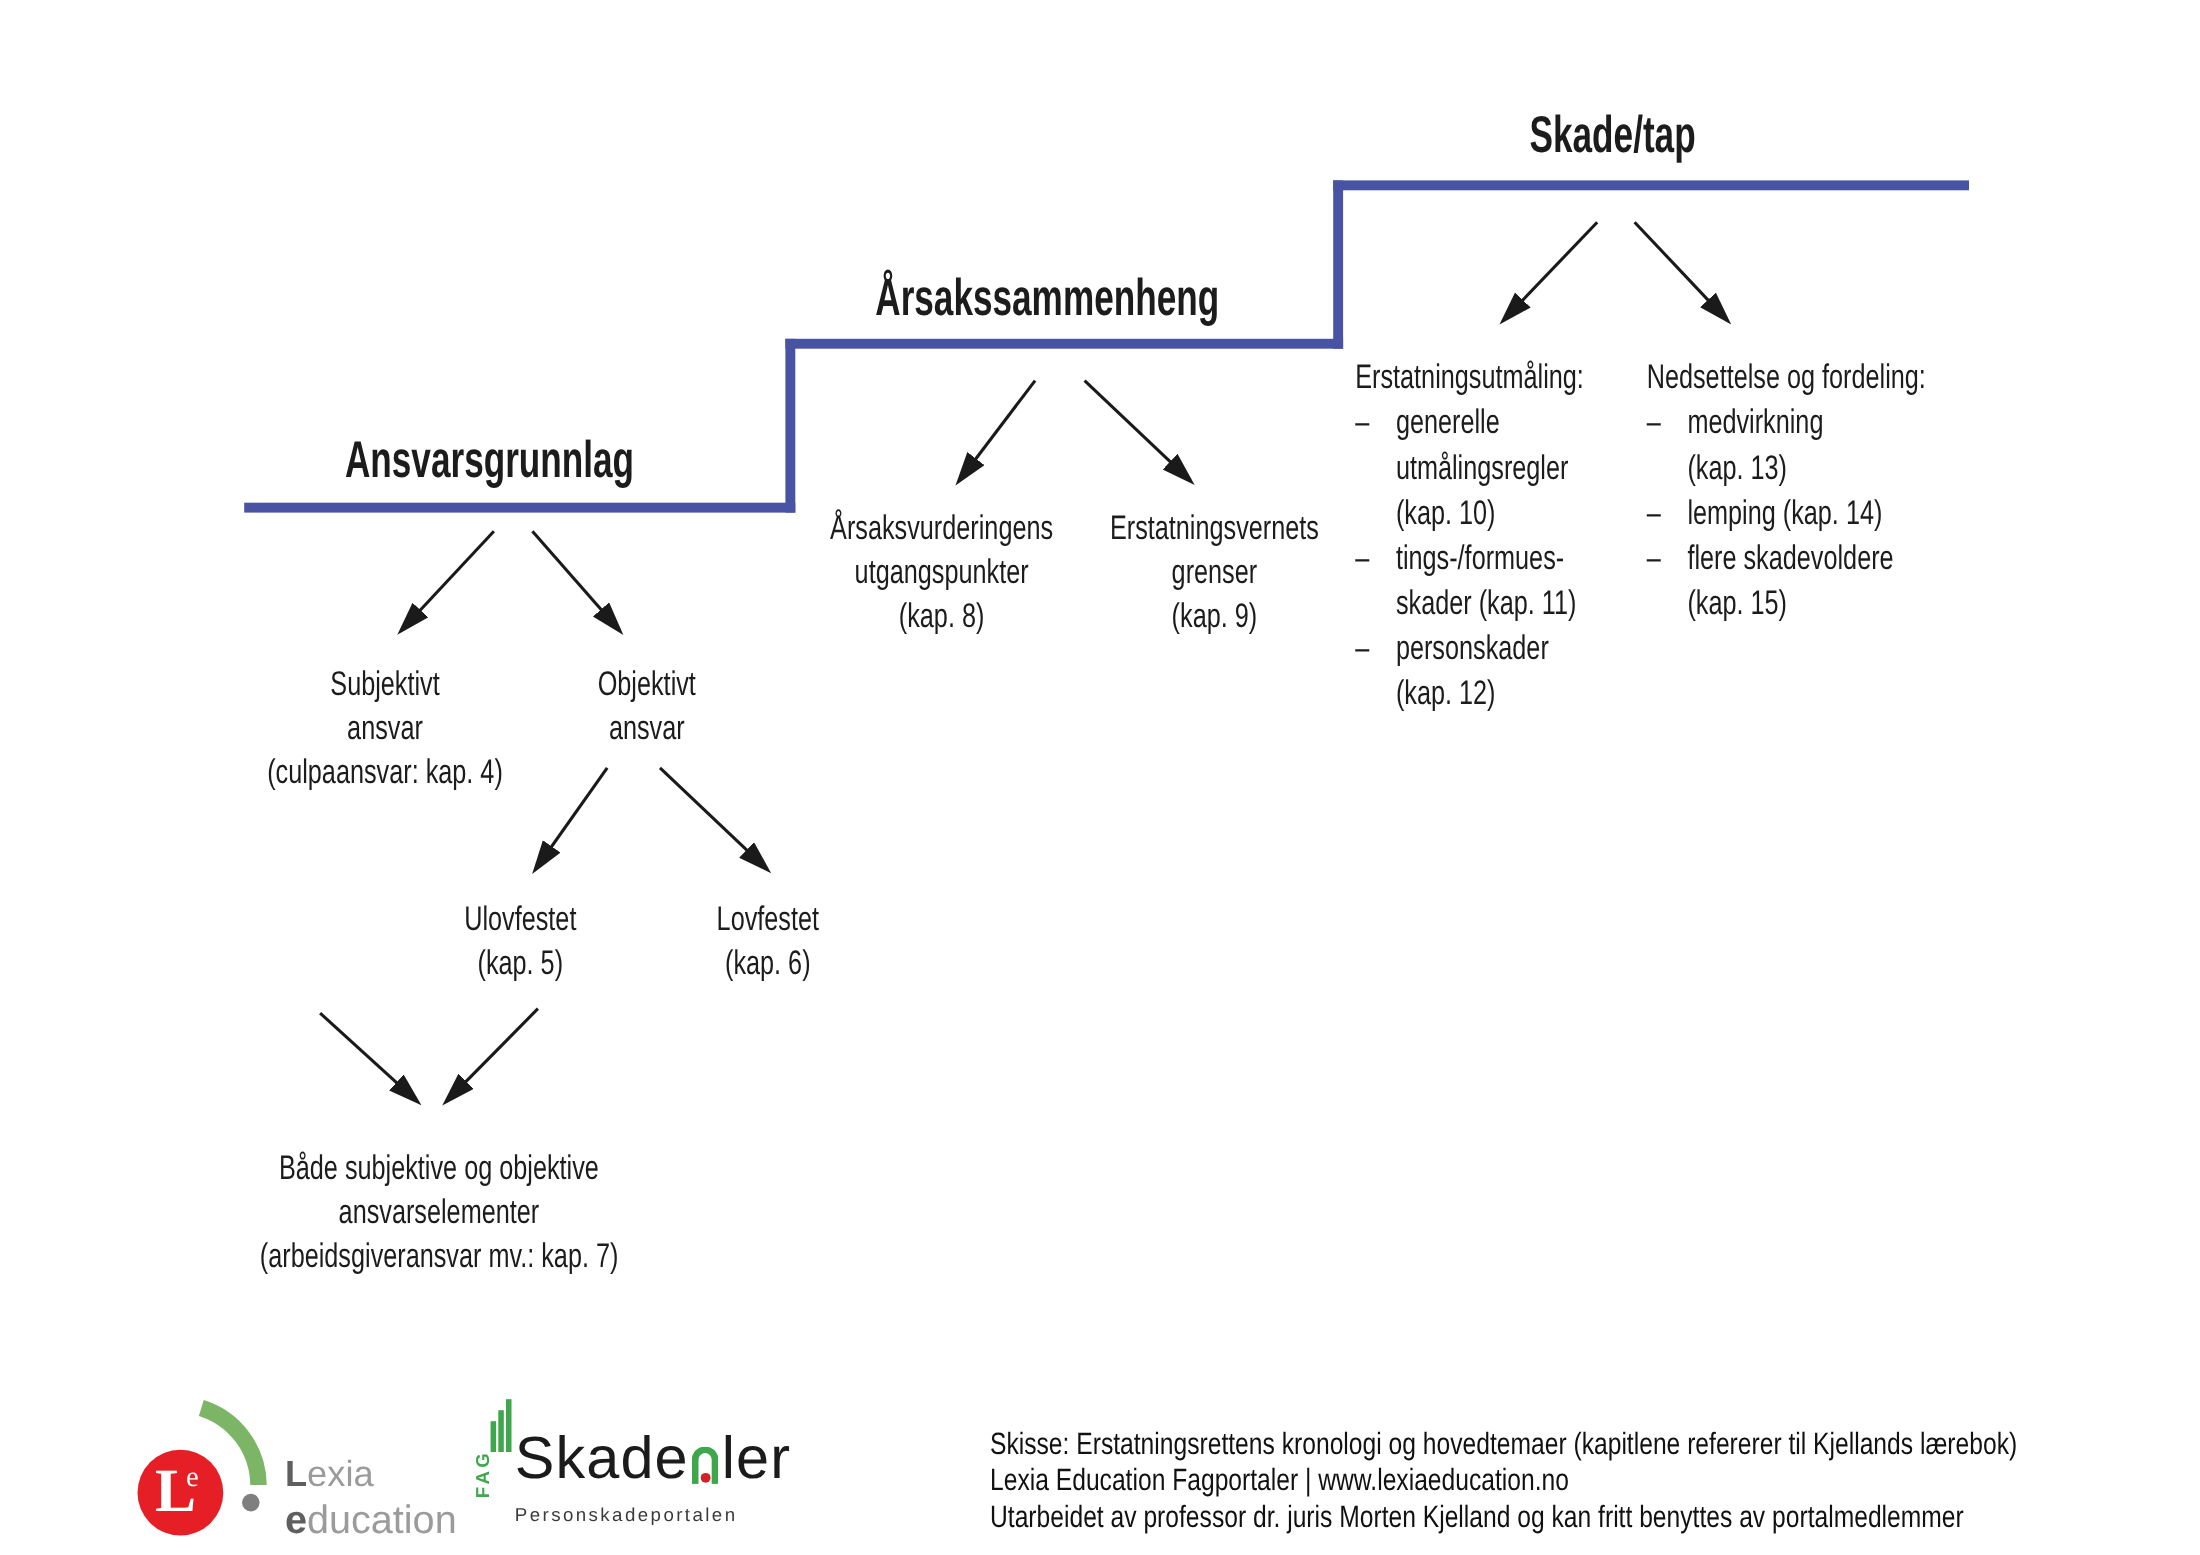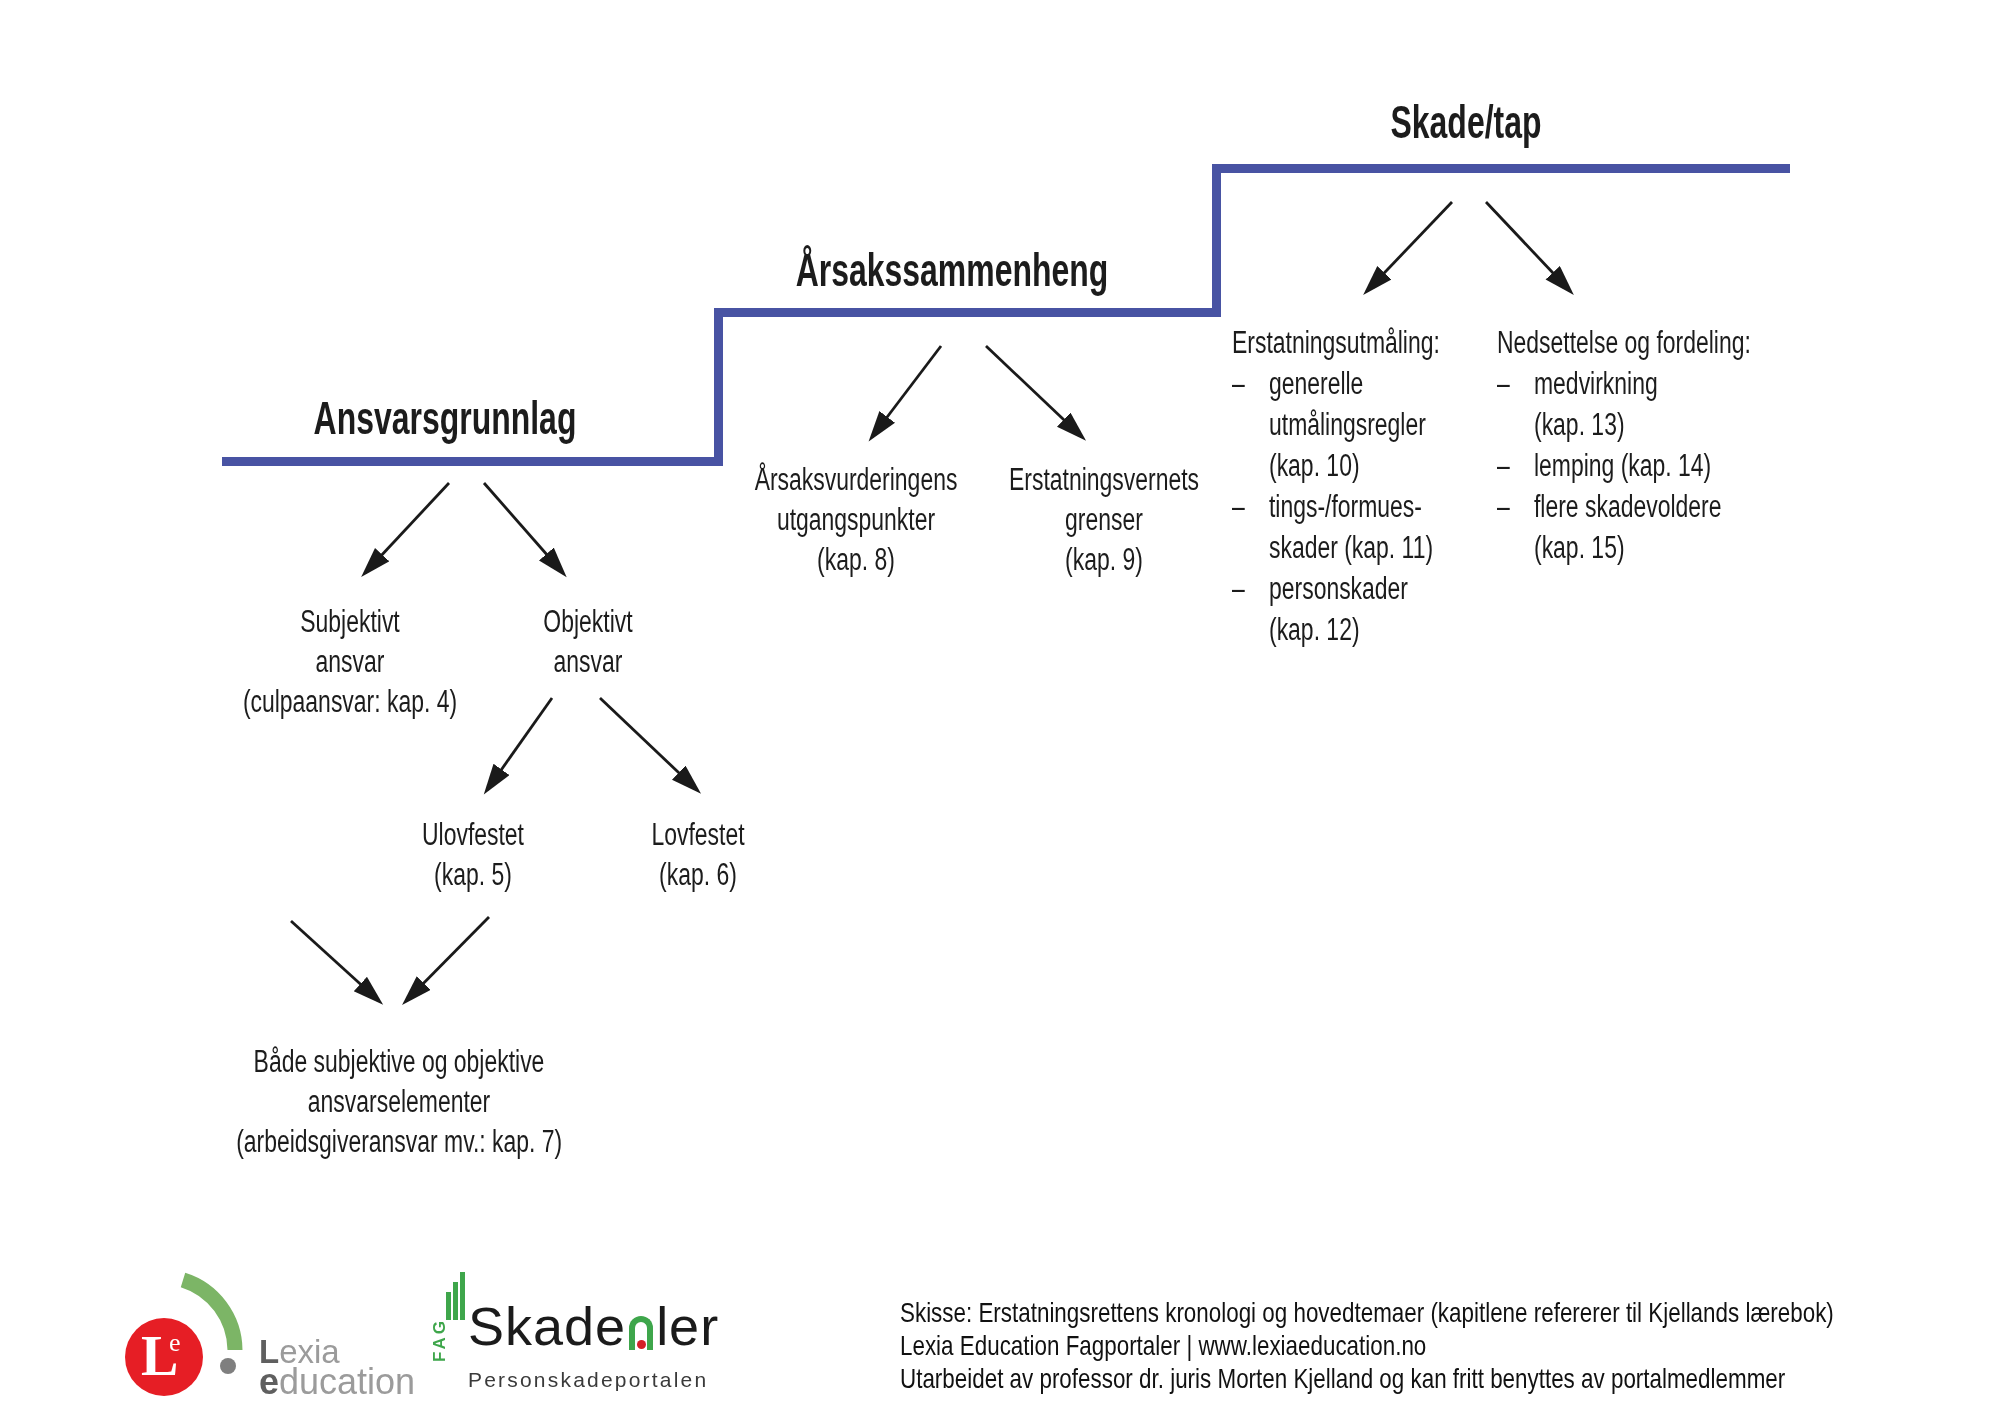--- a/index.html
+++ b/index.html
@@ -44,21 +44,21 @@
   }
   .lexia-mono-l{
     position:absolute;left:16px;top:6px;color:#ffffff;
     font-family:"Liberation Serif",serif;font-size:56px;font-weight:bold;line-height:64px;
   }
   .lexia-mono-e{
     position:absolute;left:44px;top:12px;color:#ffffff;
     font-family:"Liberation Serif",serif;font-size:26px;line-height:26px;
   }
   .lexia-arc{position:absolute;left:0;top:0;}
-  .lexia-name{position:absolute;left:134px;top:67px;font-size:33px;color:#9b9b9b;}
+  .lexia-name{position:absolute;left:134px;top:55px;font-size:33px;color:#9b9b9b;}
   .lexia-sub{position:absolute;left:134px;top:95px;font-size:36px;color:#9b9b9b;}
   .lexia-name b,.lexia-sub b{color:#5f5f5f;font-weight:bold;}
   
   .fagp{position:absolute;left:420px;top:1266px;width:300px;height:140px;}
   .fag-vert{
     position:absolute;left:10px;top:96px;transform:rotate(-90deg);transform-origin:0 0;
     font-size:17px;font-weight:bold;letter-spacing:3px;color:#3ea64b;
   }
   .fag-bar{position:absolute;background:#3ea64b;width:5px;}
   .fag-bar.b1{left:26px;top:26px;height:28px;}
@@ -71,21 +71,21 @@
   .arch{
     display:inline-block;position:relative;width:24px;height:34px;top:5px;margin:0 3px;
     border:6px solid #3ea64b;border-bottom:none;border-radius:14px 14px 0 0;
     box-sizing:border-box;
   }
   .arch-dot{
     position:absolute;left:50%;margin-left:-4px;bottom:1px;width:9px;height:9px;
     border-radius:50%;background:#d42027;
   }
   .fag-sub{
-    position:absolute;left:48px;top:102px;font-size:21px;letter-spacing:2.2px;color:#3a3a3a;
+    position:absolute;left:48px;top:102px;font-size:17px;letter-spacing:2.2px;color:#3a3a3a;
   }
 </style>
 </head>
 <body>
 
 <div class="canvas">
 
   <svg class="arrows" viewBox="0 0 2000 1414">
     <defs>
       <marker id="ah" markerWidth="12" markerHeight="8" refX="9" refY="3.5" orient="auto" markerUnits="strokeWidth">

